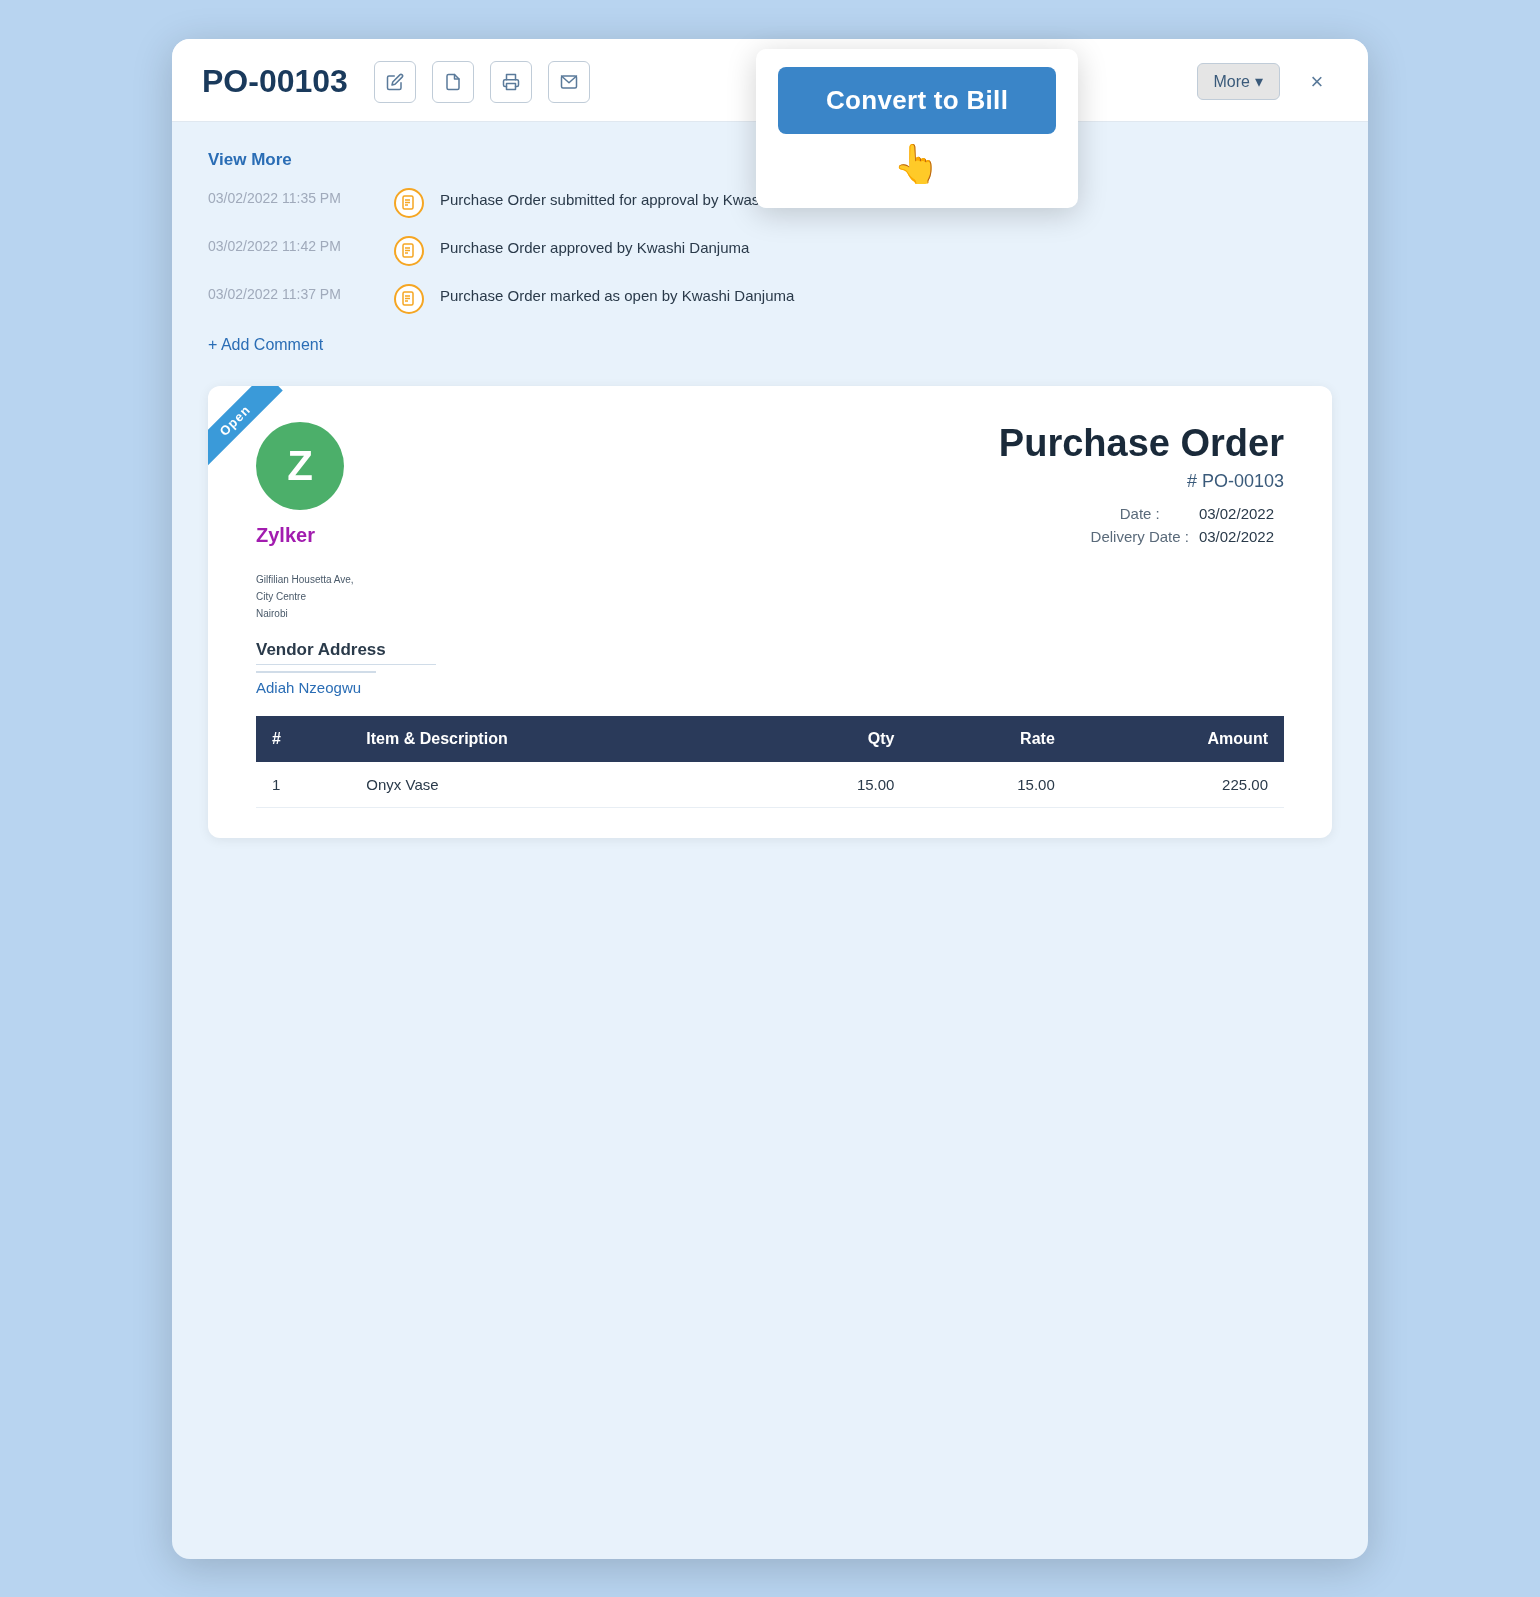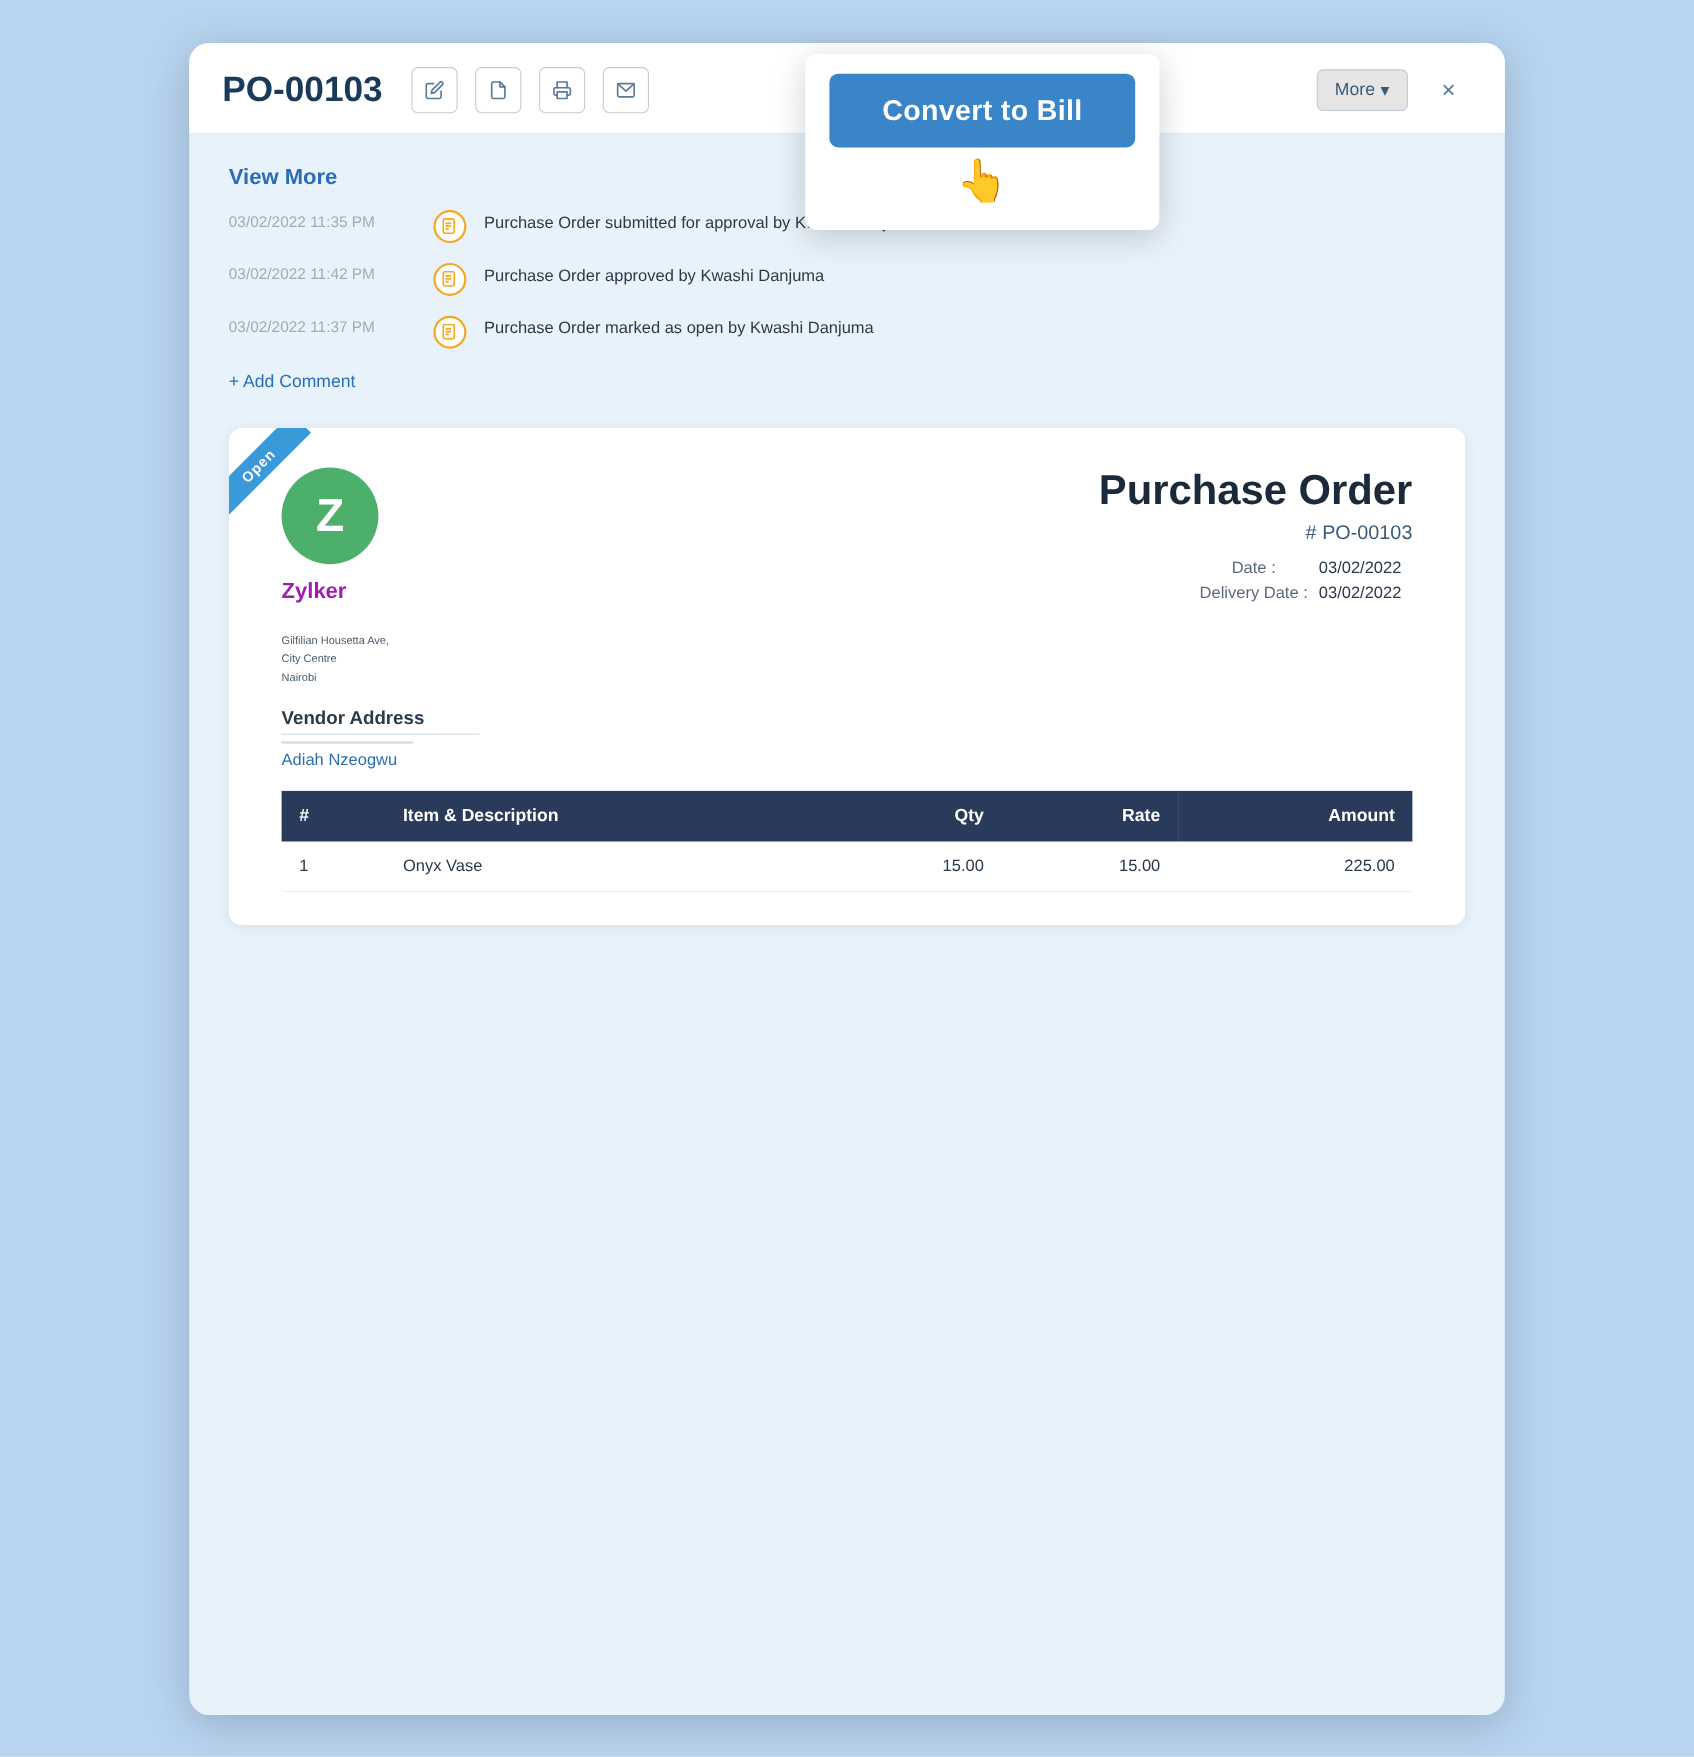--- a/index.html
+++ b/index.html
@@ -49,21 +49,21 @@
       display: flex;
       align-items: center;
       justify-content: center;
       font-size: 17px;
       color: #5a7a9a;
     }
     .spacer { flex: 1; }
     .convert-btn-wrapper {
       position: absolute;
       top: 10px;
-      left: 560px;
+      left: 584px;
       z-index: 100;
     }
     .convert-btn-popup {
       background: white;
       border-radius: 10px;
       box-shadow: 0 6px 30px rgba(0,0,0,0.18);
       padding: 18px 22px 22px 22px;
       display: flex;
       flex-direction: column;
       align-items: center;
@@ -110,21 +110,21 @@
       display: flex;
       align-items: center;
       justify-content: center;
       border-radius: 6px;
     }
     .modal-body {
       padding: 28px 36px 0 36px;
     }
     .view-more-link {
       color: #2a6db5;
-      font-size: 20px;
+      font-size: 17px;
       font-weight: 600;
       cursor: pointer;
       text-decoration: none;
       display: inline-block;
       margin-bottom: 18px;
     }
     .activity-list {
       list-style: none;
       margin-bottom: 10px;
     }

